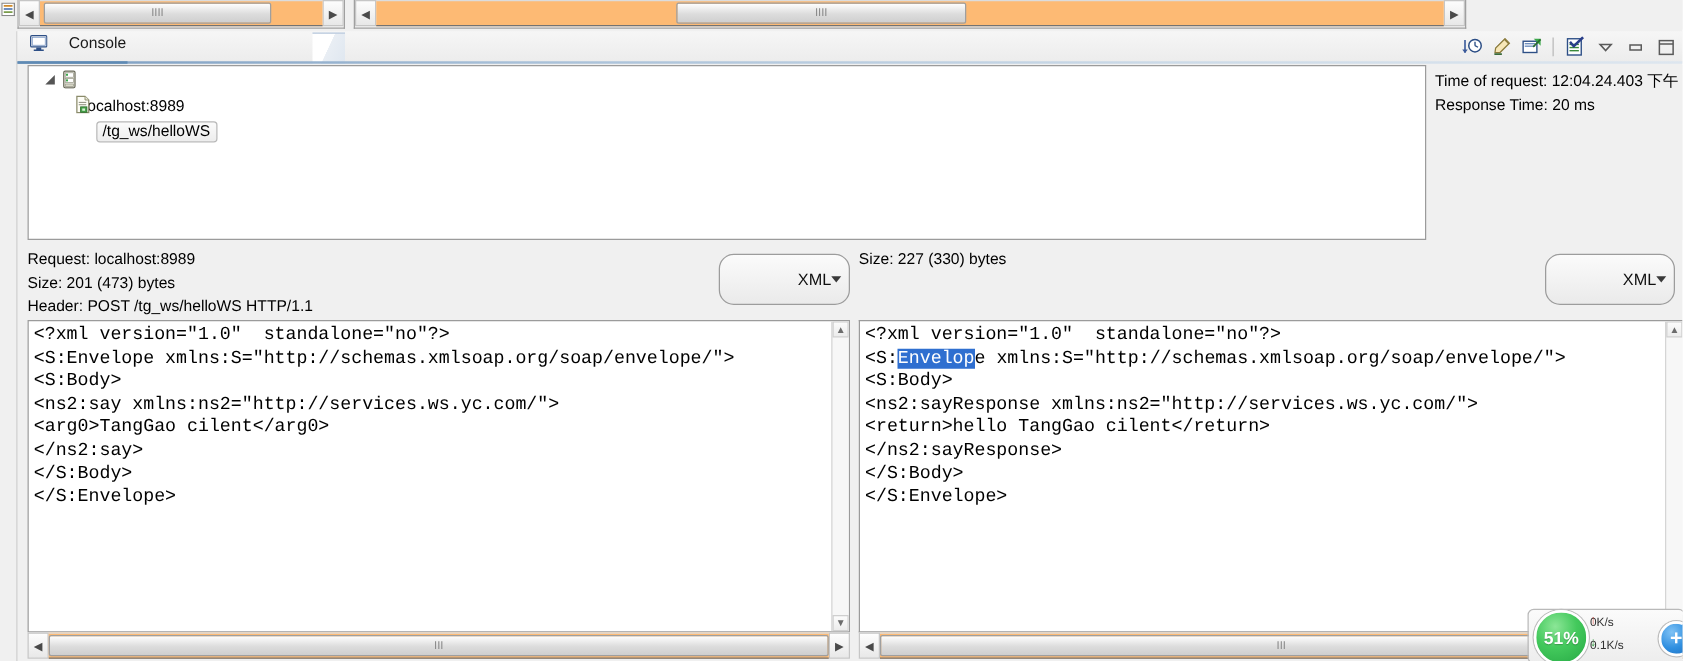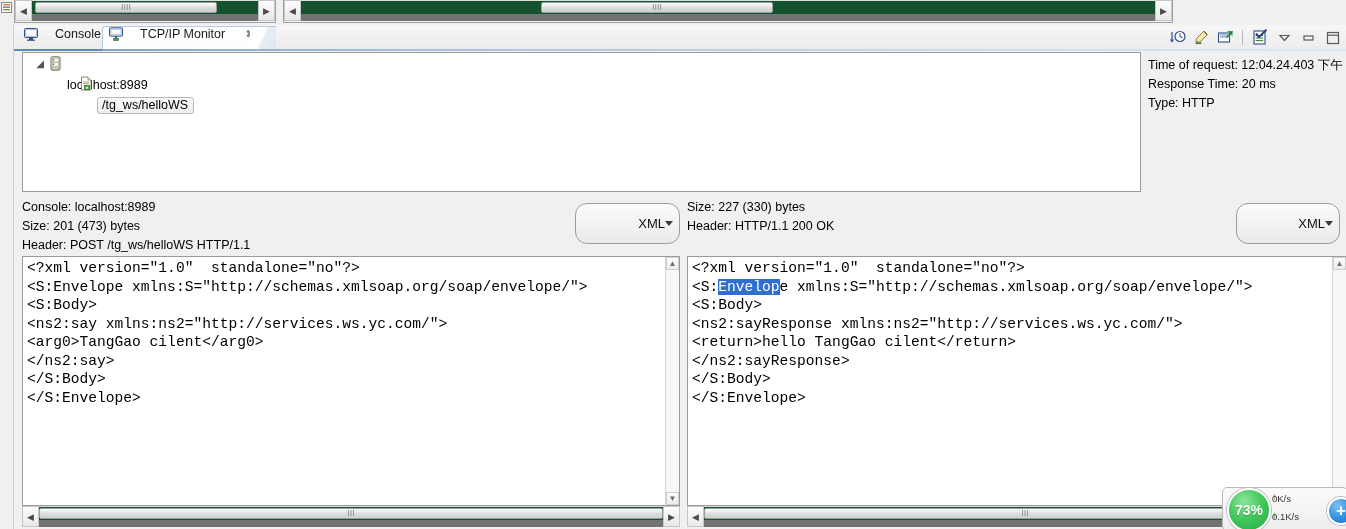--- a/index.html
+++ b/index.html
@@ -30,21 +30,21 @@
 
   
   .hsb { position:relative; height:21px; background:#f5f5f5; display:flex; align-items:stretch; }
   .hsb .arrow {
     width:17px; flex:0 0 17px;
     background:linear-gradient(to bottom,#fdfdfd,#e8e8e8);
     border:1px solid #c6c6c6; box-sizing:border-box;
     display:flex; align-items:center; justify-content:center;
     color:#4a4a4a; font-size:9px;
   }
-  .hsb .track { flex:1 1 auto; background:#14532d; border-top:1px solid #dcdcdc; border-bottom:7px solid #737373; position:relative; }
+  .hsb .track { flex:1 1 auto; background:#fdba74; border-top:1px solid #dcdcdc; border-bottom:1px solid #737373; position:relative; }
   .hsb .thumb {
     position:absolute; top:1px; bottom:1px;
     background:linear-gradient(to bottom,#fefefe,#dcdcdc 55%,#cfcfcf);
     border:1px solid #9f9f9f; border-radius:2px;
     display:flex; align-items:center; justify-content:center;
   }
   .grip { color:#8a8a8a; font-size:9px; letter-spacing:0px; line-height:1; font-family:"Liberation Sans",sans-serif;}
 
   
   .tabbar { position:absolute; left:14px; top:25px; width:1332px; height:25px; }
@@ -81,21 +81,21 @@
   .tb-btn { width:20px; height:20px; display:flex; align-items:center; justify-content:center; }
   .tb-sep { width:1px; height:15px; background:#b9b9b9; margin:0 3px; }
 
   
   .tree-panel {
     position:absolute; left:22px; top:52px; width:1119px; height:140px;
     background:#ffffff; border:1px solid #9b9b9b; box-sizing:border-box;
   }
   .tree-row { display:flex; align-items:center; height:20px; font-size:12.5px; }
   .tree-row.r1 { padding-left:10px; }
-  .tree-row.r2 { padding-left:56px; }
+  .tree-row.r2 { padding-left:36px; }
   .twisty { width:14px; height:14px; display:flex; align-items:center; justify-content:center; }
   .tree-label { margin-left:5px;margin-top:44px; }
   .tree-label.selected {
     border:1px solid #b8b8b8; border-radius:3px;
     background:linear-gradient(to bottom,#fbfbfb,#ededed);
     padding:0 5px 1px 4px; margin-left:3px;
   }
 
   
   .info-panel {
@@ -236,30 +236,20 @@
     <div class="tab inactive">
       <svg width="14" height="14" viewBox="0 0 14 14">
         <rect x="0.5" y="1.5" width="13" height="9" rx="1" fill="#f4f4f4" stroke="#2d4f86"></rect>
         <rect x="1.8" y="2.8" width="10.4" height="6.4" fill="#ffffff" stroke="#6f8fbf" stroke-width="0.6"></rect>
         <rect x="5" y="11" width="4" height="2" fill="#2d4f86"></rect>
         <rect x="3" y="12.6" width="8" height="1.2" fill="#2d4f86"></rect>
       </svg>
       <span>Console</span>
     </div>
 
-    <div class="tab active">
-      <svg width="14" height="14" viewBox="0 0 14 14">
-        <rect x="0.5" y="0.8" width="13" height="8.4" rx="1" fill="#eef2f8" stroke="#2d4f86"></rect>
-        <rect x="2" y="2.2" width="10" height="5.6" fill="#ffffff" stroke="#7d9ac6" stroke-width="0.6"></rect>
-        <rect x="6" y="9.4" width="2" height="2" fill="#2d4f86"></rect>
-        <rect x="4.6" y="11.2" width="4.8" height="2.4" fill="#49a64b" stroke="#2a6c2c" stroke-width="0.6"></rect>
-      </svg>
-      <span>TCP/IP Monitor</span>
-      <span class="tab-close">✖</span>
-    </div>
 
     <div class="tab-slant"></div>
     <div class="tabbar-underline"></div>
     <div class="tabbar-underline-left"></div>
 
     <div class="view-toolbar">
       <div class="tb-btn">
         <svg width="17" height="17" viewBox="0 0 17 17">
           <line x1="3" y1="3" x2="3" y2="13" stroke="#3a5a9a" stroke-width="1.3"></line>
           <path d="M0.8 10.5 L3 13.5 L5.2 10.5 Z" fill="#3a5a9a"></path>
@@ -335,32 +325,30 @@
         <rect x="5.5" y="9.5" width="5" height="4.3" fill="#49a64b" stroke="#2a6c2c" stroke-width="0.7"></rect>
         <rect x="6.8" y="10.8" width="2.2" height="1.8" fill="#d8f0d8"></rect>
       </svg>
       <span class="tree-label selected">/tg_ws/helloWS</span>
     </div>
   </div>
 
   <div class="info-panel">
     <div>Time of request: 12:04.24.403 下午</div>
     <div>Response Time: 20 ms</div>
-    <div>Type: HTTP</div>
   </div>
 
   <div class="meta left">
-    <div>Console: localhost:8989</div>
+    <div>Request: localhost:8989</div>
     <div>Size: 201 (473) bytes</div>
     <div>Header: POST /tg_ws/helloWS HTTP/1.1</div>
   </div>
 
   <div class="meta right">
     <div>Size: 227 (330) bytes</div>
-    <div>Header: HTTP/1.1 200 OK</div>
   </div>
 
   <div class="combo c-left">
     <span>XML</span>
     <span class="caret"></span>
   </div>
   <div class="combo c-right">
     <span>XML</span>
     <span class="caret"></span>
   </div>
@@ -414,21 +402,21 @@
         <div class="thumb" style="left:0;right:0;">
           <span class="grip">III</span>
         </div>
       </div>
     </div>
   </div>
 
   <div class="speed-widget">
     <div class="speed-bubble"></div>
     <div class="speed-circle">
-      <span>73%</span>
+      <span>51%</span>
     </div>
     <span class="arr-up">↑</span>
     <span class="arr-dn">↓</span>
     <div class="speed-rates">
       <div>0K/s</div>
       <div>0.1K/s</div>
     </div>
     <div class="plus-badge">
       <span>+</span>
     </div>

